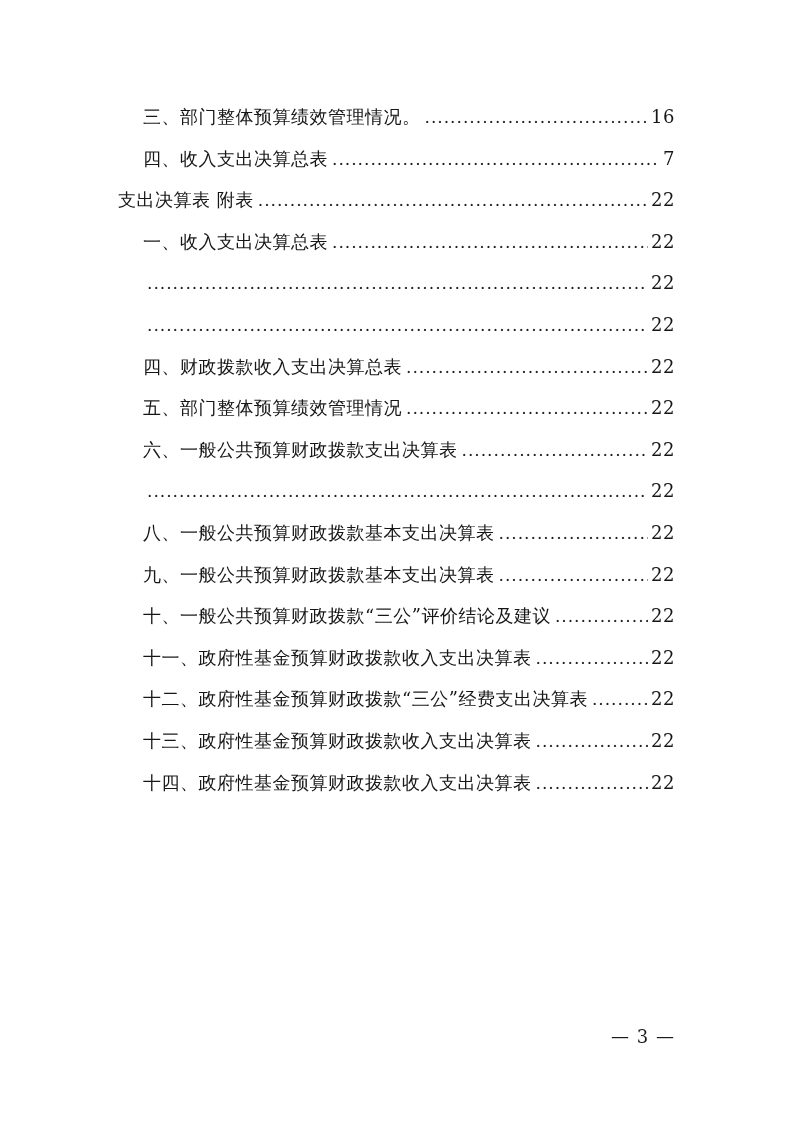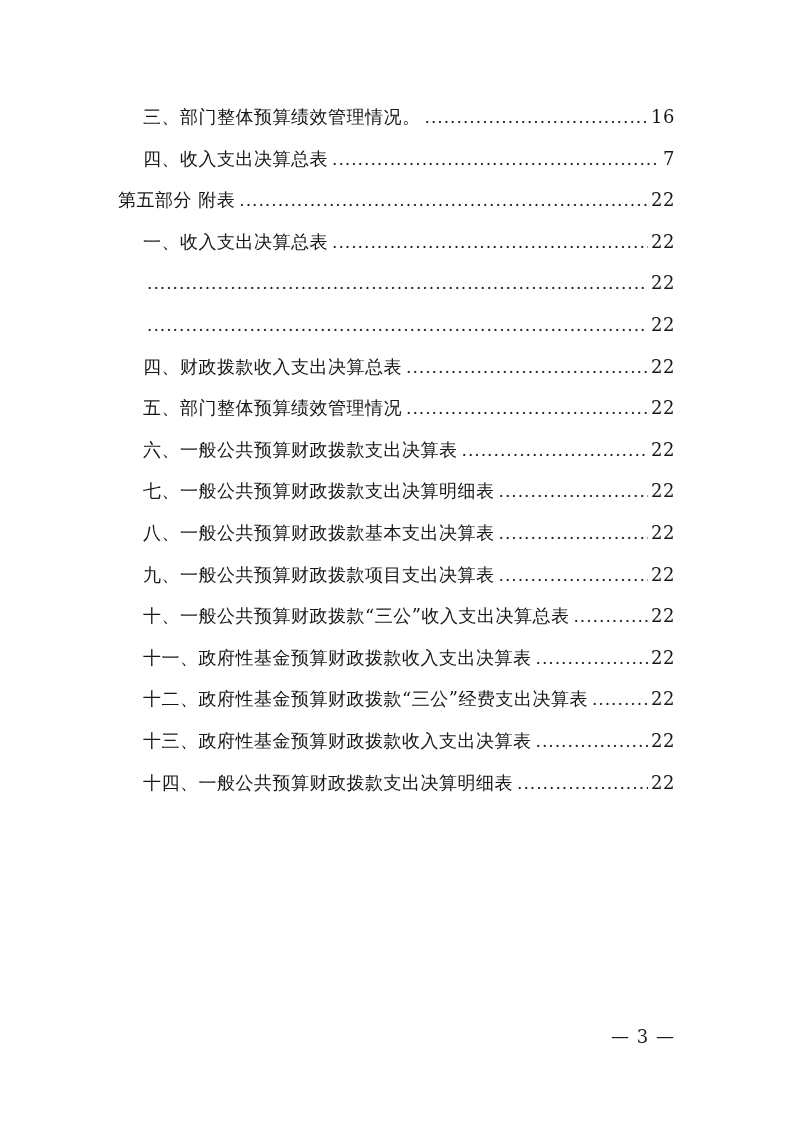--- a/index.html
+++ b/index.html
@@ -66,21 +66,21 @@
     <span class="toc-label">三、部门整体预算绩效管理情况。</span>
     <span class="leader"></span>
     <span class="toc-page">16</span>
   </div>
       <div class="toc-entry indent">
     <span class="toc-label">四、收入支出决算总表</span>
     <span class="leader"></span>
     <span class="toc-page">7</span>
   </div>
       <div class="toc-entry">
-    <span class="toc-label">第五部分 附表</span>
+    <span class="toc-label">支出决算表 附表</span>
     <span class="leader"></span>
     <span class="toc-page">22</span>
   </div>
       <div class="toc-entry indent">
     <span class="toc-label">一、收入支出决算总表</span>
     <span class="leader"></span>
     <span class="toc-page">22</span>
   </div>
       <div class="toc-entry indent">
     <span class="leader"></span>
@@ -99,56 +99,55 @@
     <span class="toc-label">五、部门整体预算绩效管理情况</span>
     <span class="leader"></span>
     <span class="toc-page">22</span>
   </div>
       <div class="toc-entry indent">
     <span class="toc-label">六、一般公共预算财政拨款支出决算表</span>
     <span class="leader"></span>
     <span class="toc-page">22</span>
   </div>
       <div class="toc-entry indent">
-    <span class="toc-label">七、一般公共预算财政拨款支出决算明细表</span>
     <span class="leader"></span>
     <span class="toc-page">22</span>
   </div>
       <div class="toc-entry indent">
     <span class="toc-label">八、一般公共预算财政拨款基本支出决算表</span>
     <span class="leader"></span>
     <span class="toc-page">22</span>
   </div>
       <div class="toc-entry indent">
-    <span class="toc-label">九、一般公共预算财政拨款项目支出决算表</span>
+    <span class="toc-label">九、一般公共预算财政拨款基本支出决算表</span>
     <span class="leader"></span>
     <span class="toc-page">22</span>
   </div>
       <div class="toc-entry indent">
-    <span class="toc-label">十、一般公共预算财政拨款“三公”收入支出决算总表</span>
+    <span class="toc-label">十、一般公共预算财政拨款“三公”评价结论及建议</span>
     <span class="leader"></span>
     <span class="toc-page">22</span>
   </div>
       <div class="toc-entry indent">
     <span class="toc-label">十一、政府性基金预算财政拨款收入支出决算表</span>
     <span class="leader"></span>
     <span class="toc-page">22</span>
   </div>
       <div class="toc-entry indent">
     <span class="toc-label">十二、政府性基金预算财政拨款“三公”经费支出决算表</span>
     <span class="leader"></span>
     <span class="toc-page">22</span>
   </div>
       <div class="toc-entry indent">
     <span class="toc-label">十三、政府性基金预算财政拨款收入支出决算表</span>
     <span class="leader"></span>
     <span class="toc-page">22</span>
   </div>
       <div class="toc-entry indent">
-    <span class="toc-label">十四、一般公共预算财政拨款支出决算明细表</span>
+    <span class="toc-label">十四、政府性基金预算财政拨款收入支出决算表</span>
     <span class="leader"></span>
     <span class="toc-page">22</span>
   </div>
     </div>
   <div class="footer">
     <span>— 3 —</span>
   </div>
 </div>
 
 </body></html>

